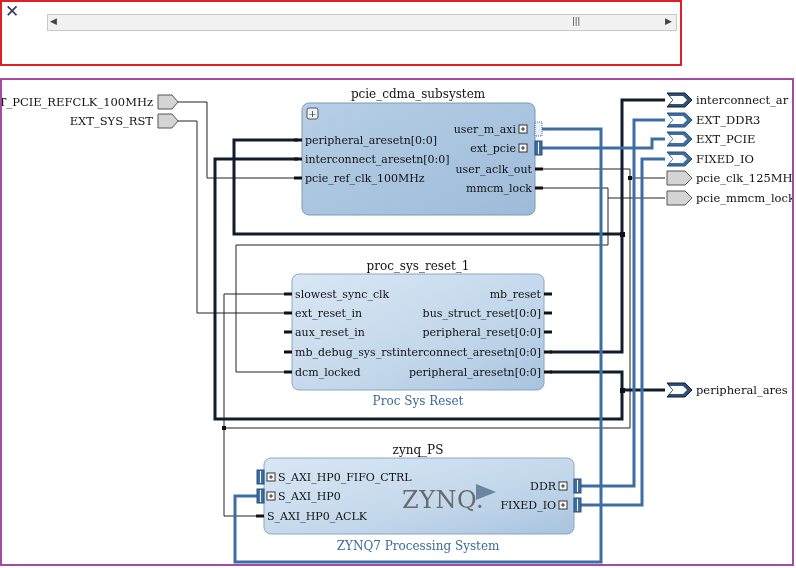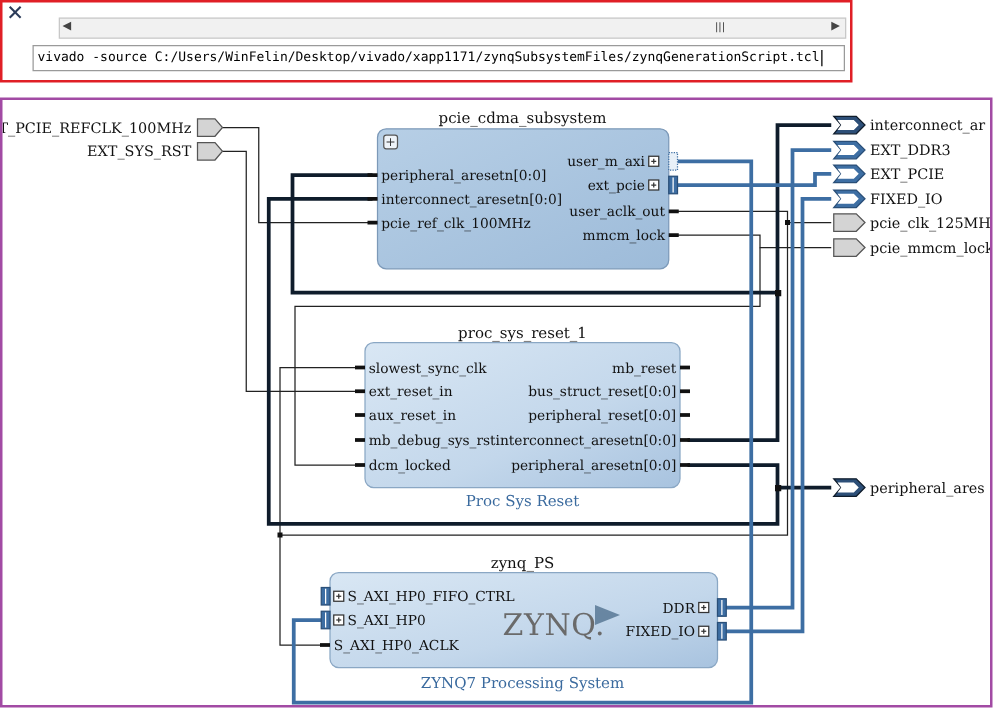--- a/index.html
+++ b/index.html
@@ -20,21 +20,20 @@
 </head>
 <body>
 
 <div class="topbar">
   <span class="close-x">✕</span>
   <div class="hscroll">
     <span class="arrow-l">◀</span>
     <span class="thumb-grip">|||</span>
     <span class="arrow-r">▶</span>
   </div>
-  <div class="cmd"><span>vivado -source C:/Users/WinFelin/Desktop/vivado/xapp1171/zynqSubsystemFiles/zynqGenerationScript.tcl</span><span class="caret"></span></div>
 </div>
 
 <div class="canvas">
 <svg width="794" height="488" viewBox="0 78 794 488" xmlns="http://www.w3.org/2000/svg">
   <defs>
     <linearGradient id="blk1" x1="0" y1="0" x2="1" y2="1">
       <stop offset="0" stop-color="#b7cfe6"></stop>
           <stop offset="1" stop-color="#9dbbd9"></stop>
     </linearGradient>
     <linearGradient id="blk2" x1="0" y1="0" x2="1" y2="1">

